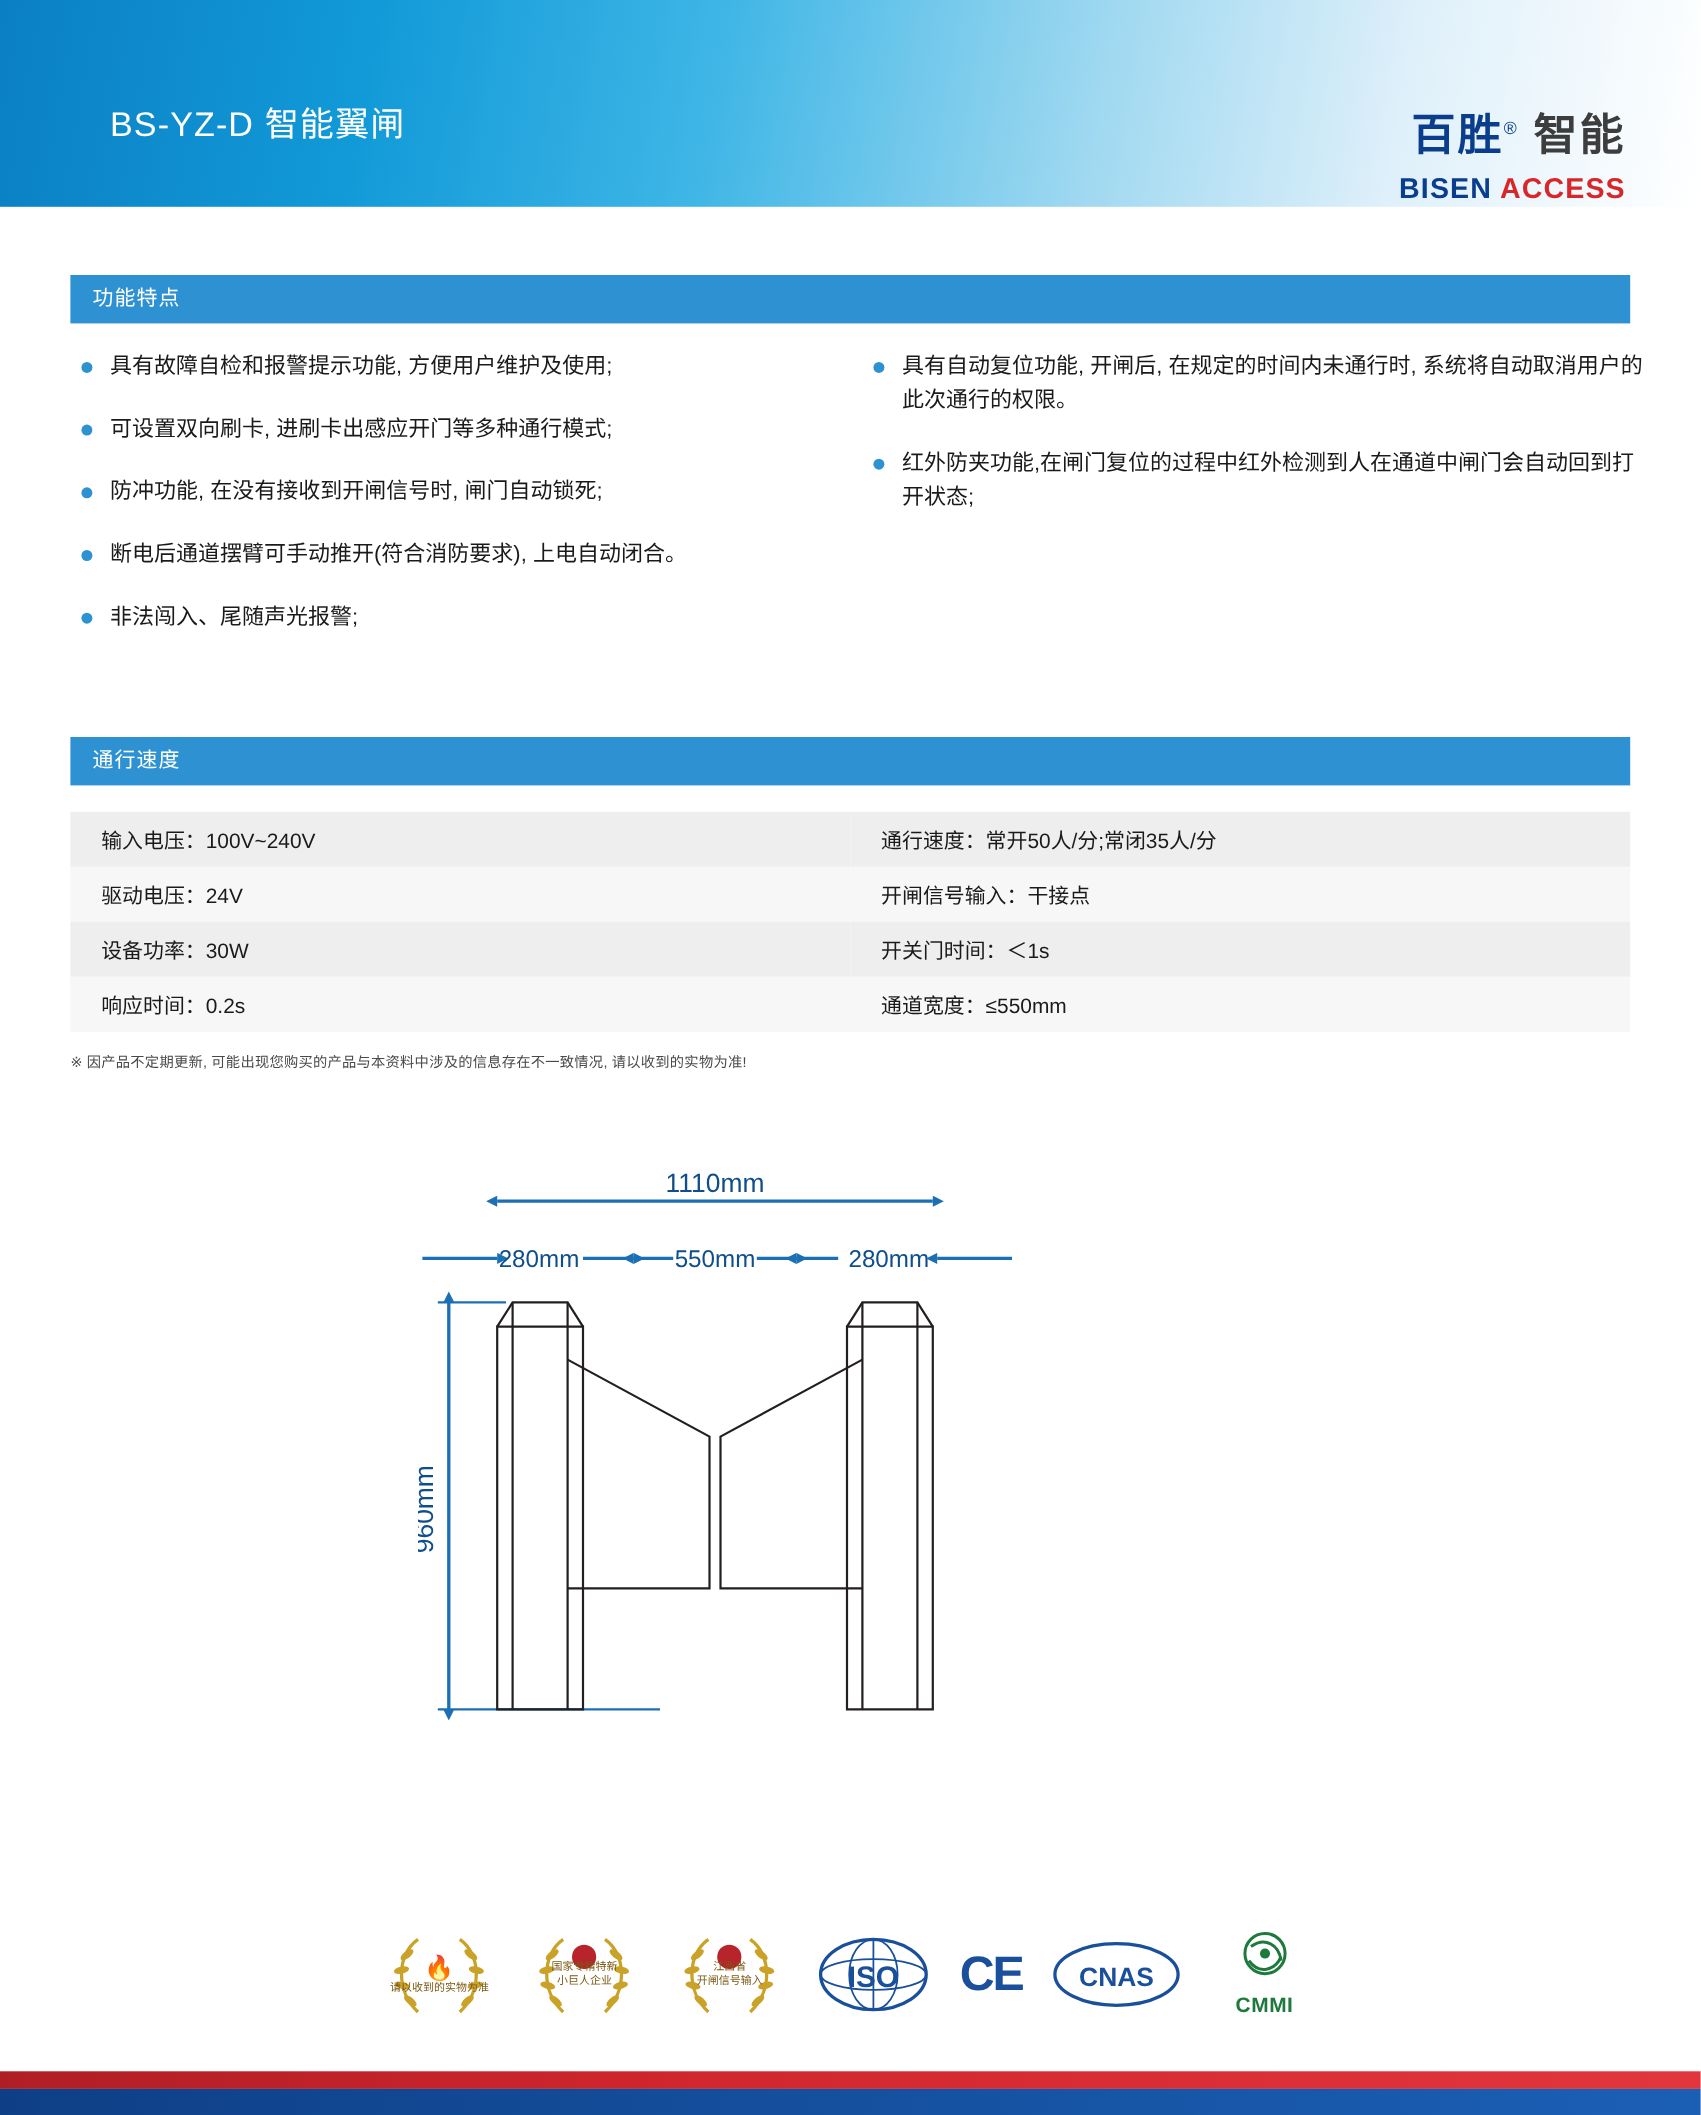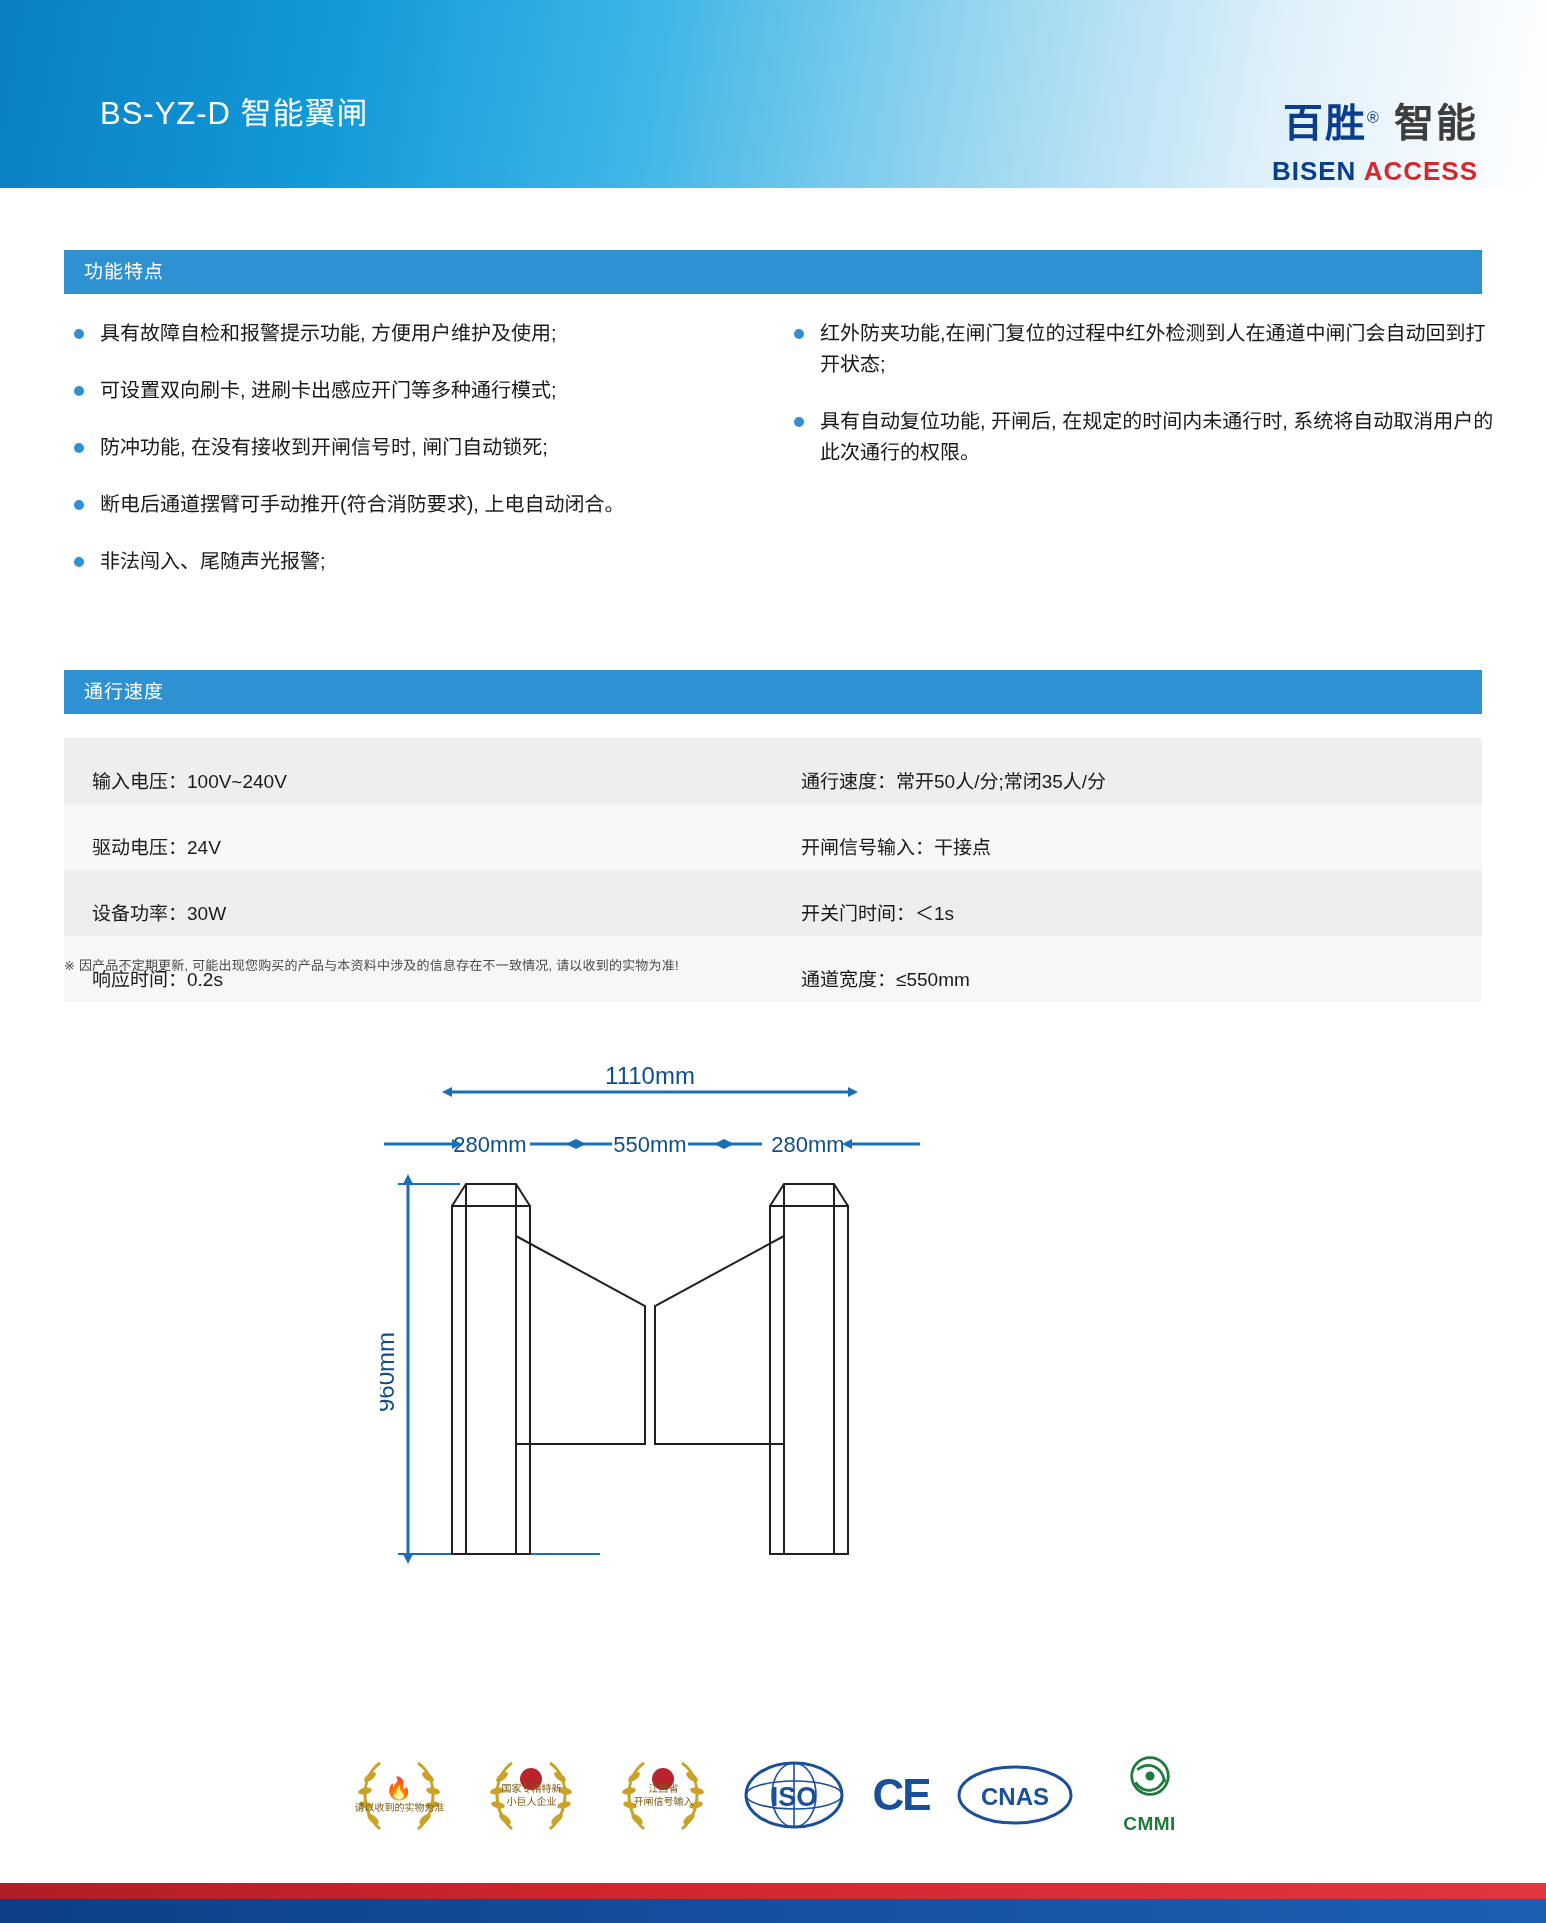--- a/index.html
+++ b/index.html
@@ -125,21 +125,21 @@
     position: absolute;
     left: 64px;
     top: 738px;
     width: 1418px;
     border-collapse: collapse;
     font-size: 19px;
     color: #1a1a1a;
   }
   .spec-table td {
     height: 50px;
-    padding: 16px 0 0 28px;
+    padding: 0 0 0 28px;
     width: 50%;
     vertical-align: middle;
   }
   .spec-table tr:nth-child(odd) td { background: #eeeeee; }
   .spec-table tr:nth-child(even) td { background: #f7f7f7; }
 
   .note {
     position: absolute;
     left: 64px;
     top: 955px;
@@ -304,25 +304,25 @@
       <span>断电后通道摆臂可手动推开(符合消防要求), 上电自动闭合。</span>
     </div>
     <div class="feature-item">
       <span class="dot"></span>
       <span>非法闯入、尾随声光报警;</span>
     </div>
   </div>
   <div class="feature-col right">
     <div class="feature-item">
       <span class="dot"></span>
+      <span>具有自动复位功能, 开闸后, 在规定的时间内未通行时, 系统将自动取消用户的此次通行的权限。</span>
+    </div>
+    <div class="feature-item">
+      <span class="dot"></span>
       <span>红外防夹功能,在闸门复位的过程中红外检测到人在通道中闸门会自动回到打开状态;</span>
-    </div>
-    <div class="feature-item">
-      <span class="dot"></span>
-      <span>具有自动复位功能, 开闸后, 在规定的时间内未通行时, 系统将自动取消用户的此次通行的权限。</span>
     </div>
   </div>
 </div>
 
 <div class="section-bar" id="bar-specs">通行速度</div>
 
 <table class="spec-table">
   <tbody>
     <tr>
       <td>输入电压：100V~240V</td>

